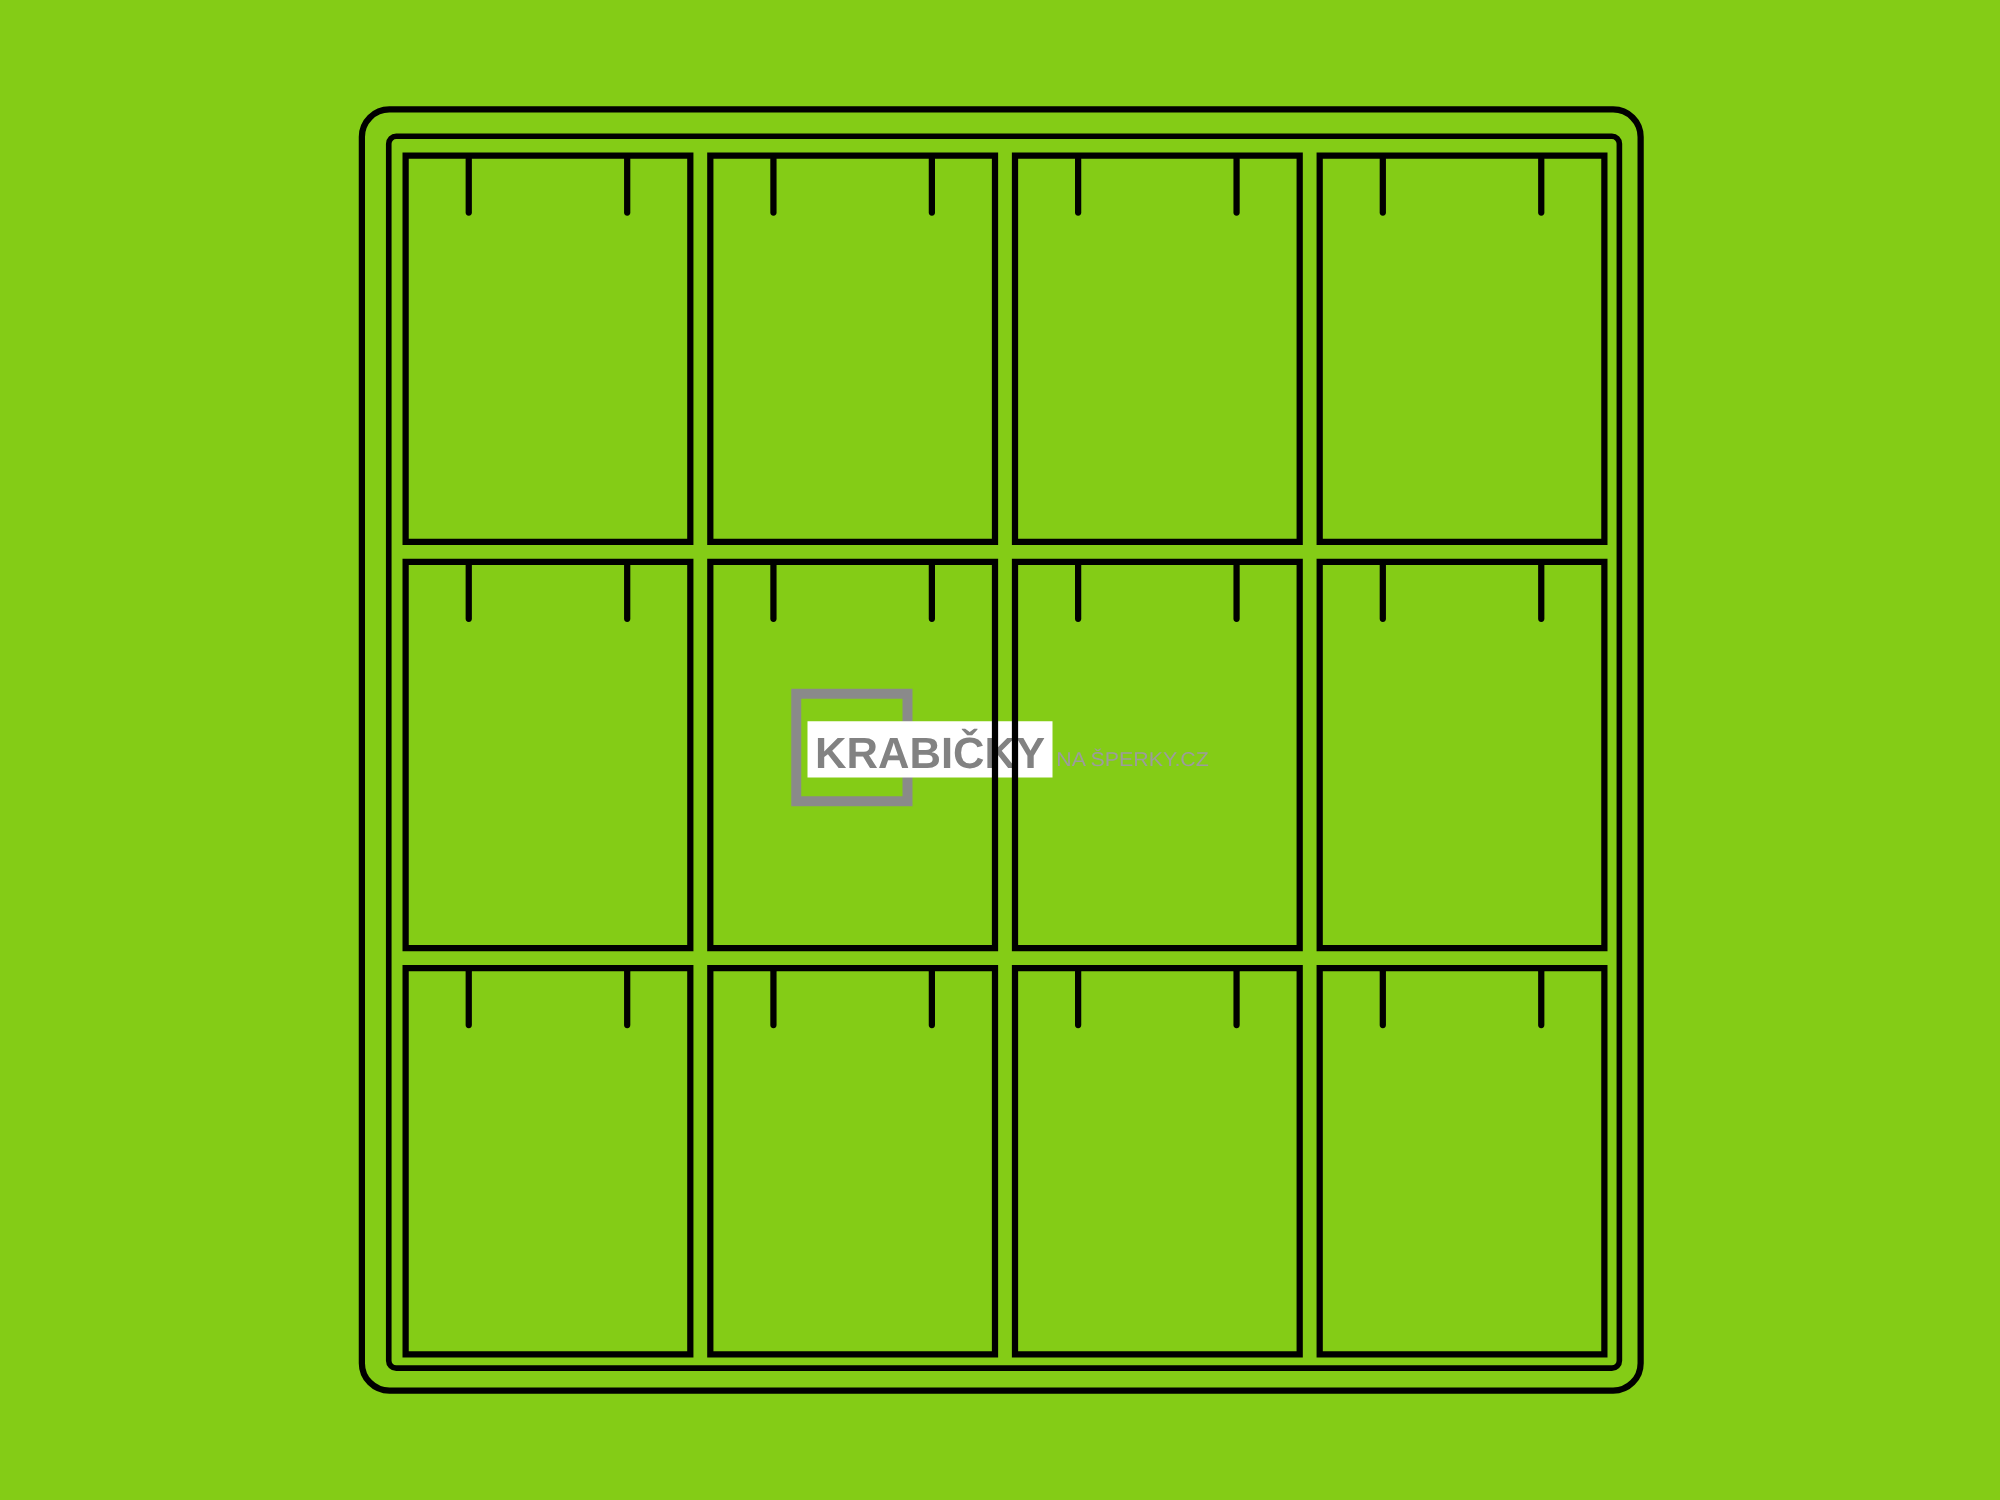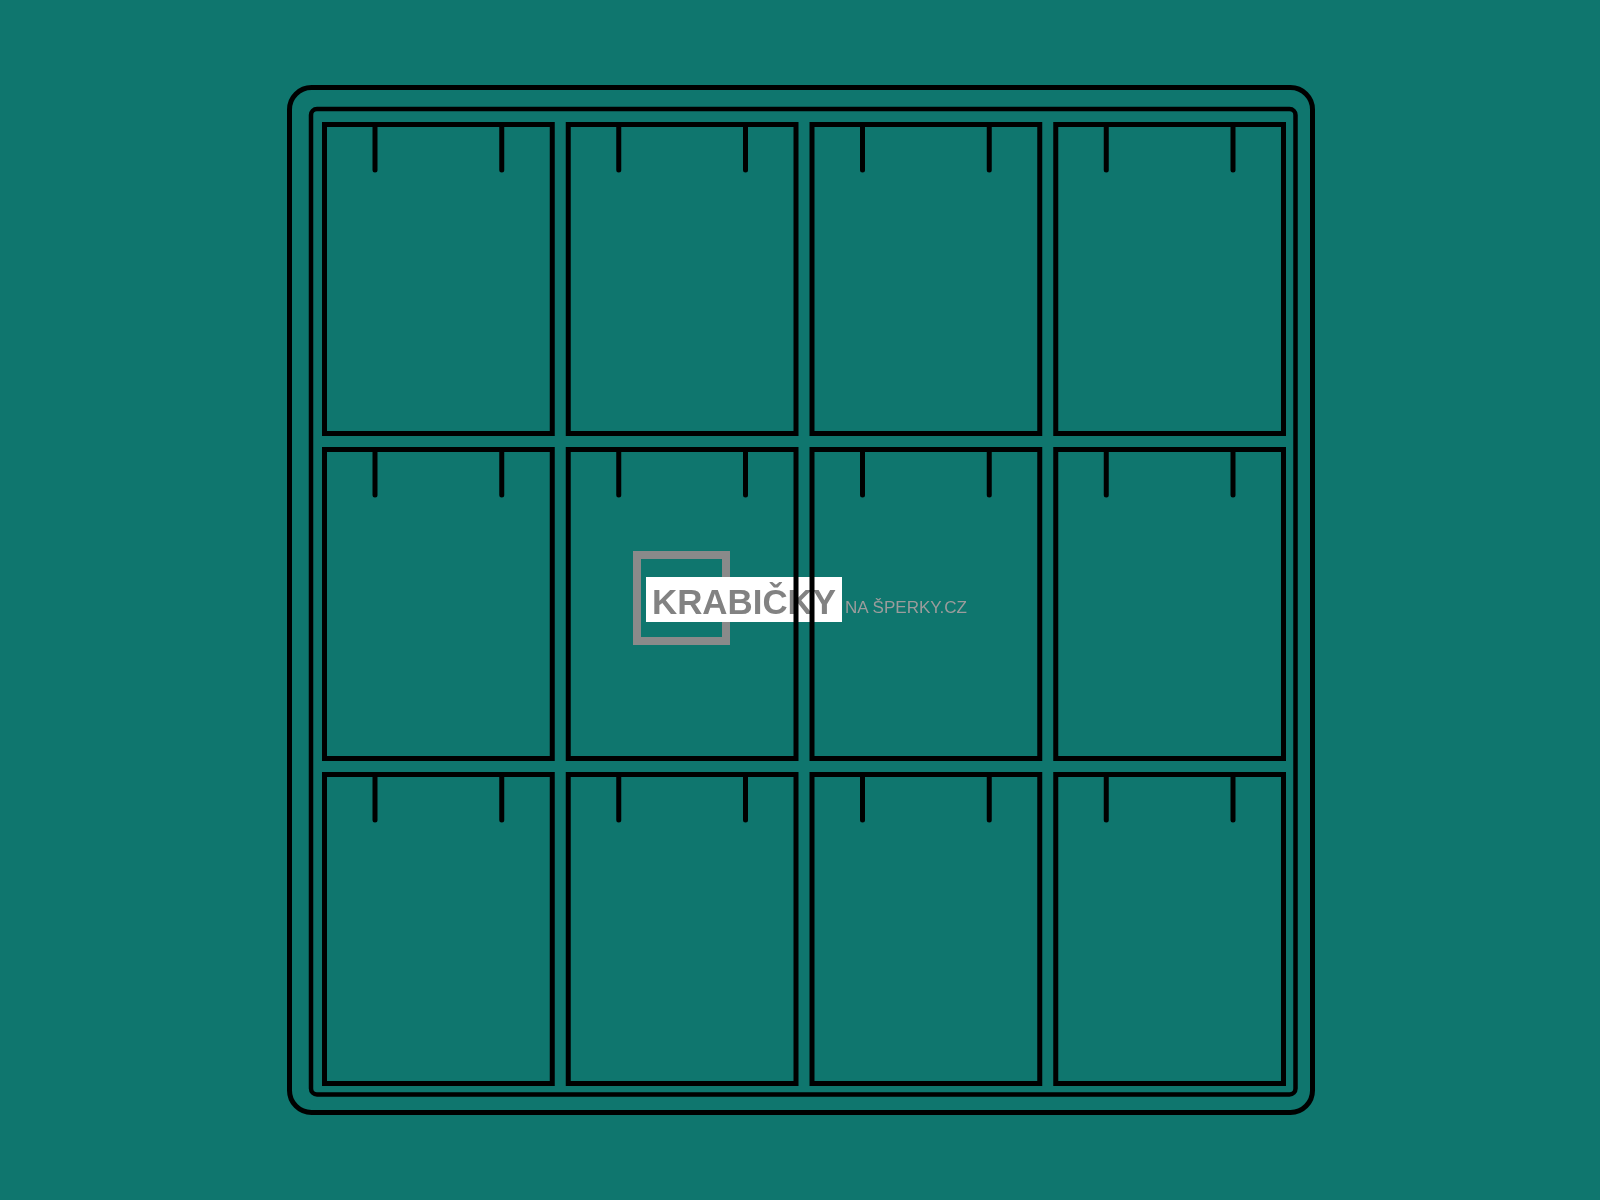--- a/index.html
+++ b/index.html
@@ -8,21 +8,21 @@
     width: 1600px;
     height: 1200px;
     background: #ffffff;
     overflow: hidden;
     font-family: "Liberation Sans", sans-serif;
   }
   .stage {
     position: relative;
     width: 1600px;
     height: 1200px;
-    background: #0f766e;
+    background: #84cc16;
   }
   svg { display: block; }
   .brand-text {
     font-family: "Liberation Sans", sans-serif;
     font-weight: bold;
   }
   .suffix-text {
     font-family: "Liberation Sans", sans-serif;
     font-weight: normal;
   }

